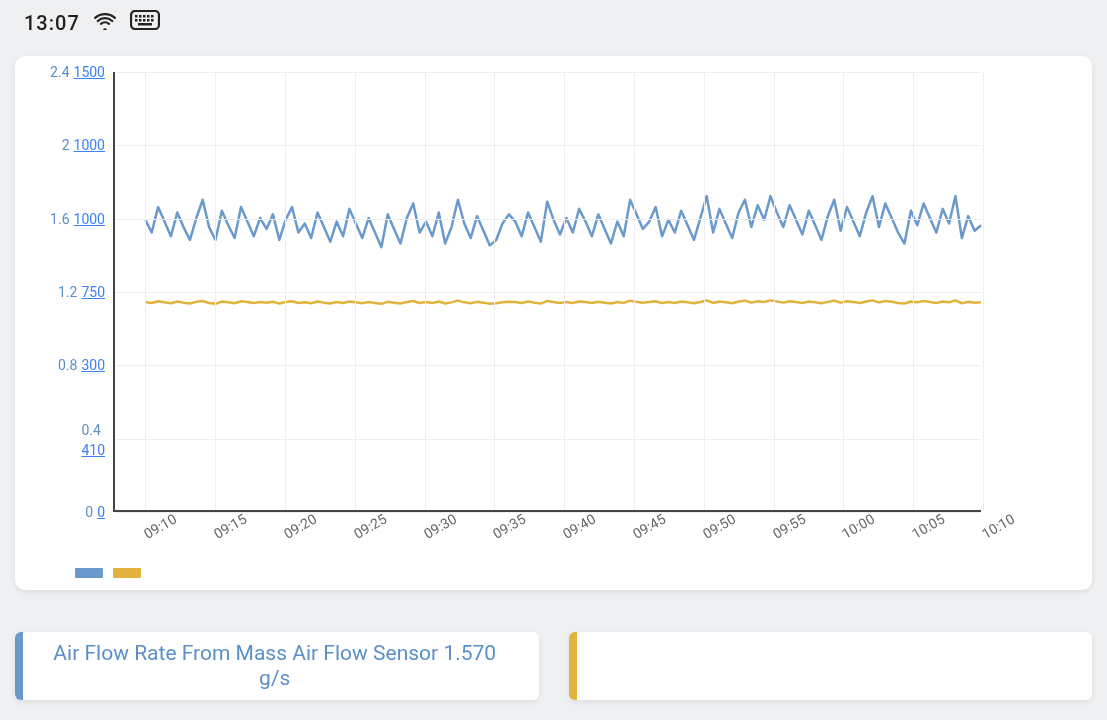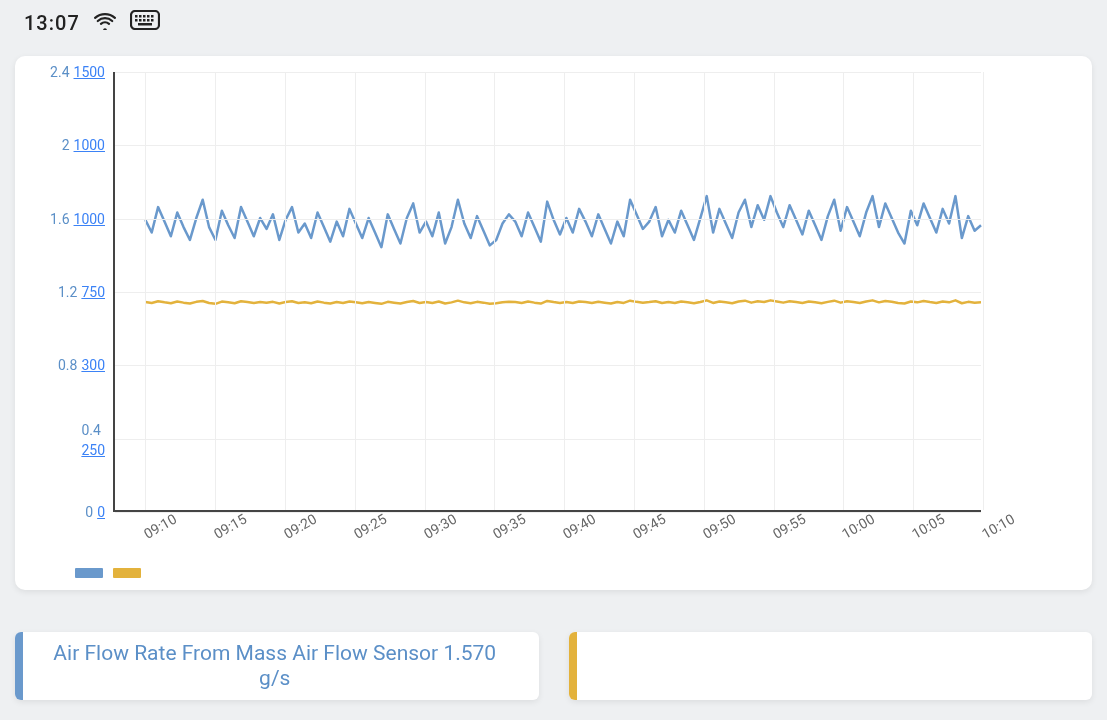--- a/index.html
+++ b/index.html
@@ -177,21 +177,21 @@
 
 <div class="chart-card">
 
   <div class="y-ticks" id="y-ticks">
       <div class="y-tick-row" style="top: 440px;">
         <span class="y-tick-blue">0</span>
         <span class="y-tick-gold">0</span>
       </div>
       <div class="y-tick-row" style="top: 368px; flex-direction: column;">
         <span class="y-tick-blue">0.4</span>
-        <span class="y-tick-gold">250</span>
+        <span class="y-tick-gold">410</span>
       </div>
       <div class="y-tick-row" style="top: 293.333px;">
         <span class="y-tick-blue">0.8</span>
         <span class="y-tick-gold">300</span>
       </div>
       <div class="y-tick-row" style="top: 220px;">
         <span class="y-tick-blue">1.2</span>
         <span class="y-tick-gold">750</span>
       </div>
       <div class="y-tick-row" style="top: 146.667px;">

